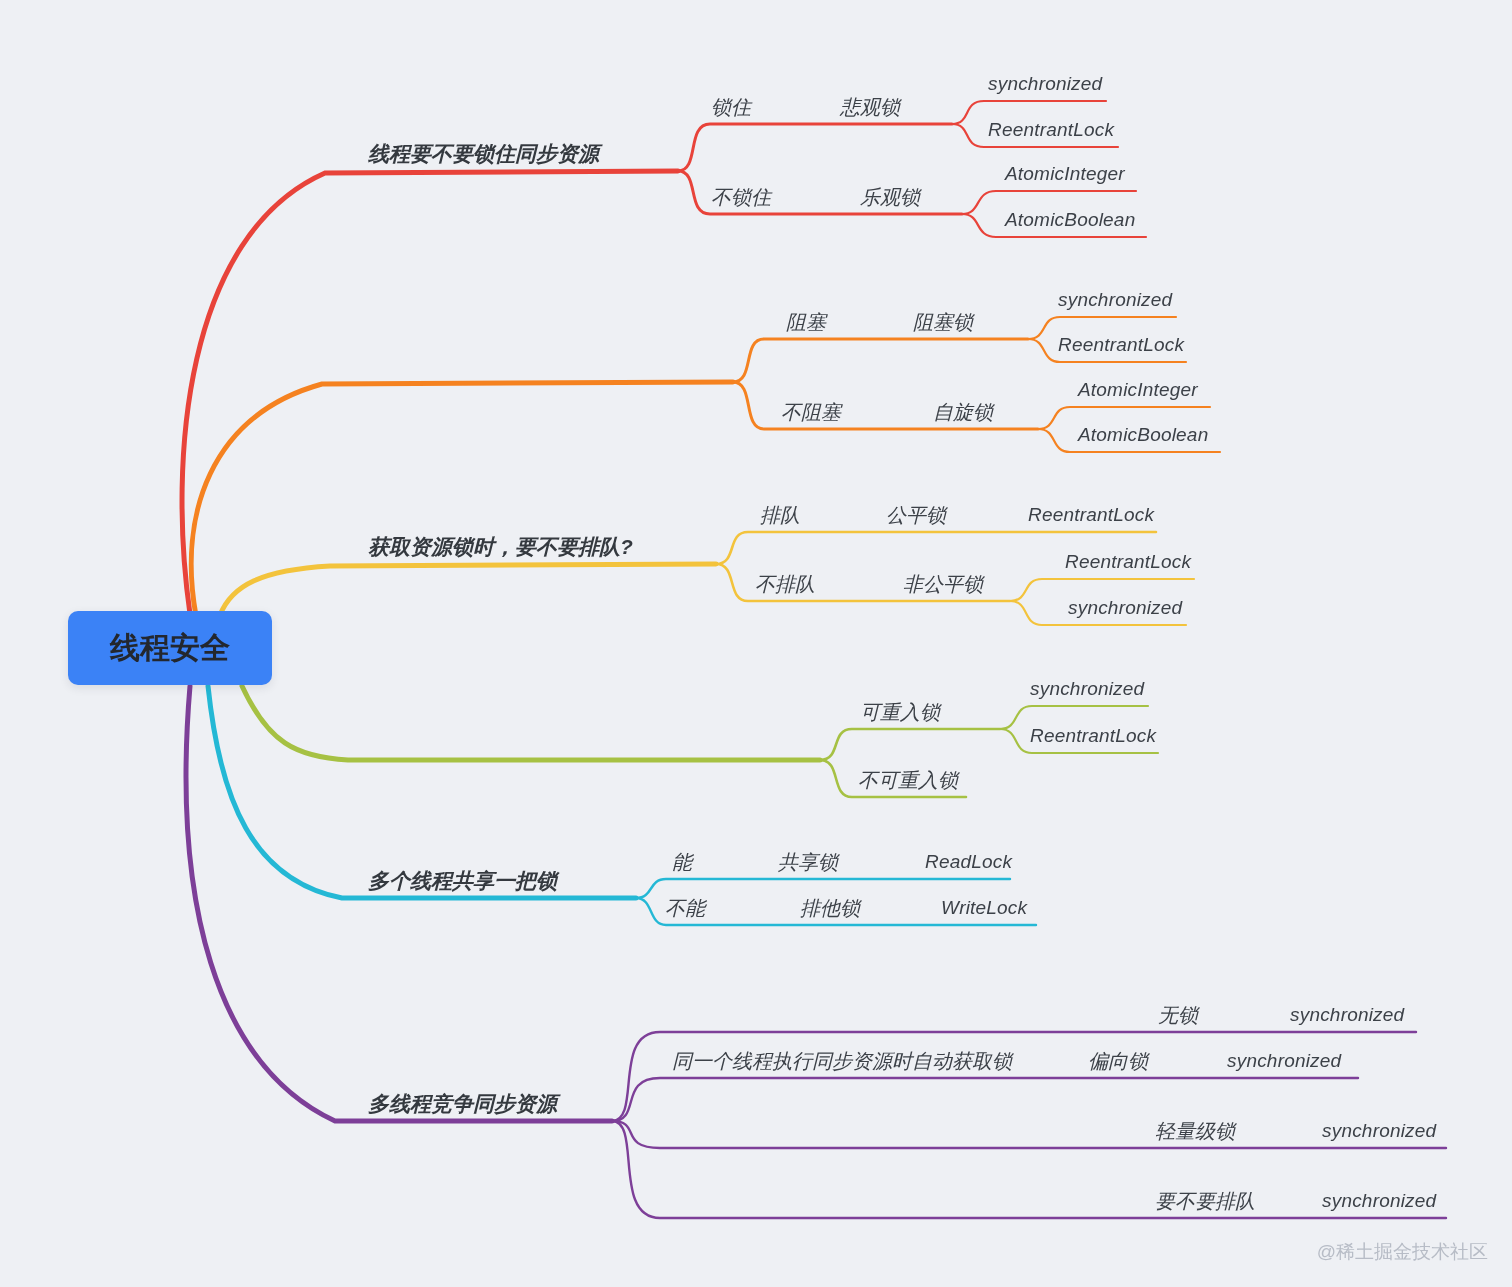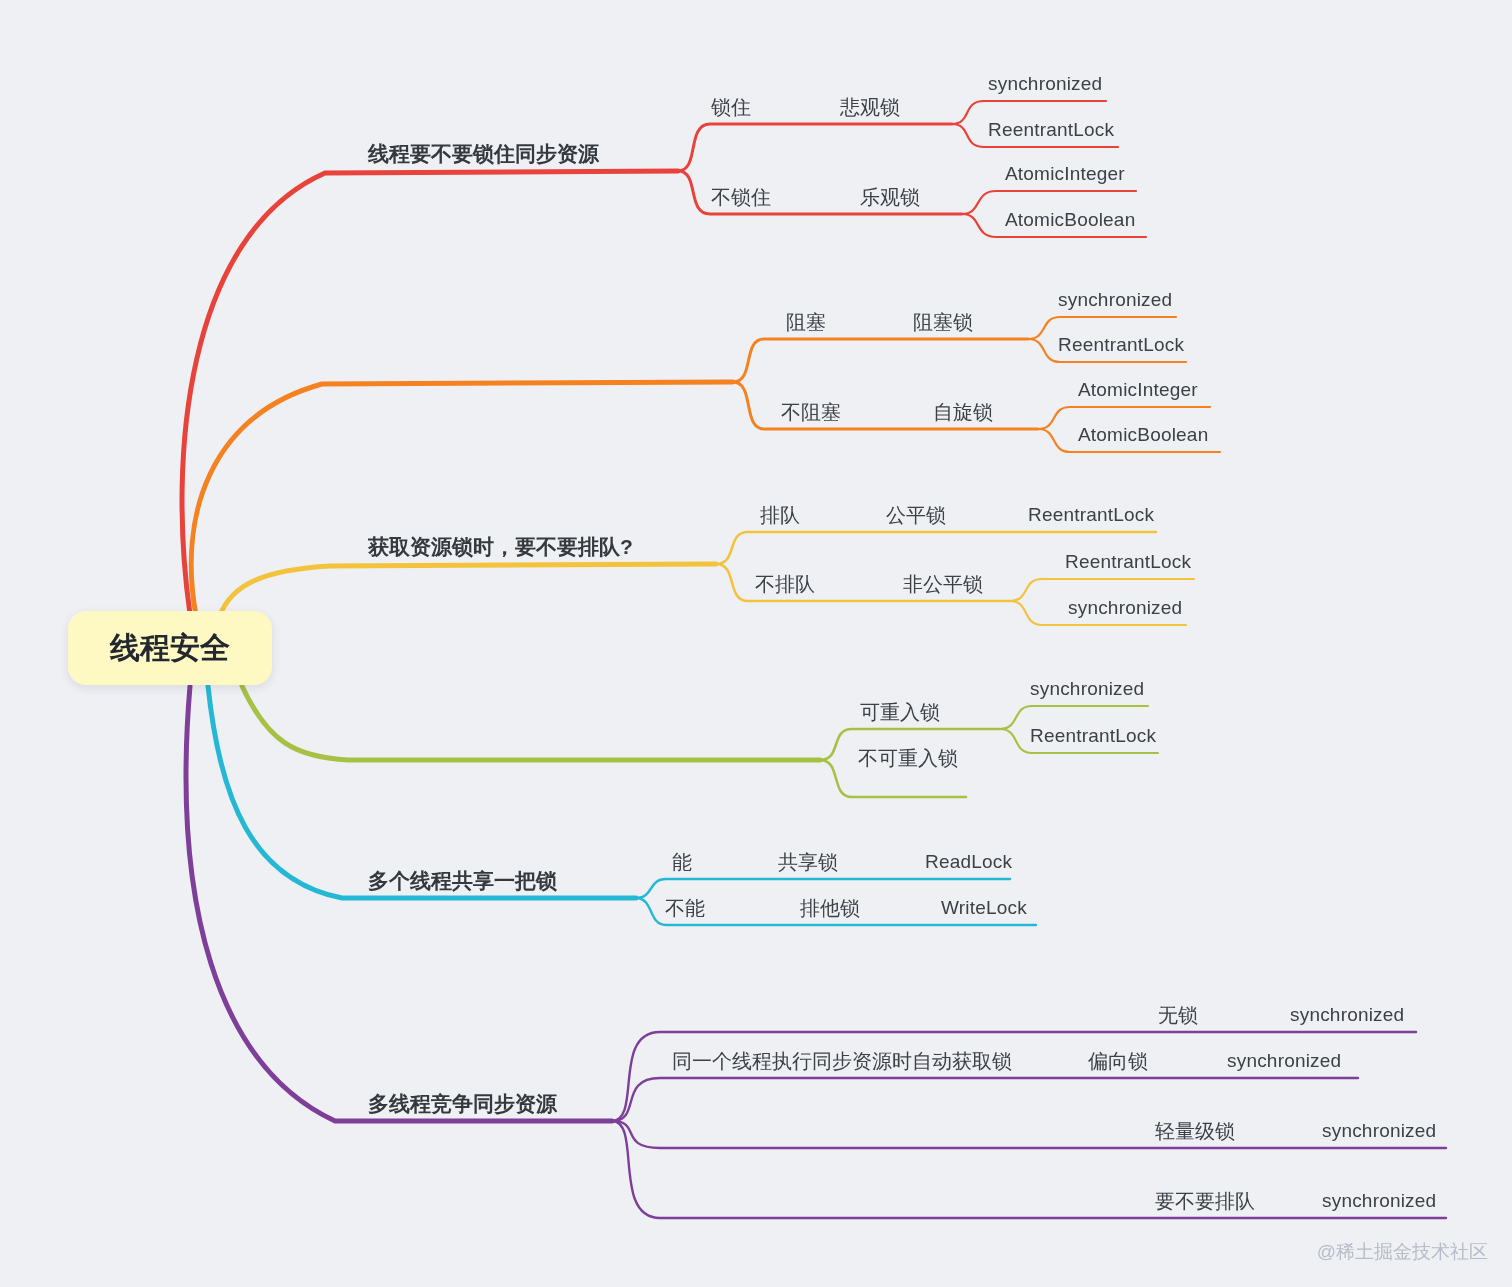--- a/index.html
+++ b/index.html
@@ -11,30 +11,31 @@
     overflow:hidden;
   }
   svg.links{position:absolute;left:0;top:0;}
   svg.links path{fill:none;stroke-linecap:round;}
   .lbl{
     position:absolute;
     white-space:nowrap;
     font-size:20px;
     color:#3c4148;
     line-height:1.3;
+    font-style:italic;
   }
   .lbl.en{font-size:19px;letter-spacing:.2px;}
   .lbl.main{font-size:21px;font-weight:600;color:#34393f;}
   .lbl.wrap{white-space:normal;line-height:1.34;}
   .root-node{
     position:absolute;
     left:68px;top:611px;
     width:204px;height:74px;
-    background:#fef9c3;
-    border-radius:18px;
+    background:#3b82f6;
+    border-radius:10px;
     box-shadow:0 3px 10px rgba(40,40,60,.10);
     display:flex;align-items:center;justify-content:center;
     font-size:30px;font-weight:700;color:#23272e;
     z-index:3;
   }
   .watermark{
     position:absolute;
     right:24px;bottom:22px;
     font-size:19px;color:#b7bcc6;
   }
@@ -113,21 +114,21 @@
   <div class="lbl" style="left:886px;bottom:759px">公平锁</div>
   <div class="lbl en" style="left:1028px;bottom:759px">ReentrantLock</div>
   <div class="lbl" style="left:755px;bottom:690px">不排队</div>
   <div class="lbl" style="left:903px;bottom:690px">非公平锁</div>
   <div class="lbl en" style="left:1065px;bottom:712px">ReentrantLock</div>
   <div class="lbl en" style="left:1068px;bottom:666px">synchronized</div>
 
   <div class="lbl" style="left:860px;bottom:562px">可重入锁</div>
   <div class="lbl en" style="left:1030px;bottom:585px">synchronized</div>
   <div class="lbl en" style="left:1030px;bottom:538px">ReentrantLock</div>
-  <div class="lbl" style="left:858px;bottom:516px">不可重入锁</div>
+  <div class="lbl" style="left:858px;bottom:494px">不可重入锁</div>
 
   <div class="lbl main" style="left:368px;bottom:393px">多个线程共享一把锁</div>
   <div class="lbl" style="left:672px;bottom:412px">能</div>
   <div class="lbl" style="left:778px;bottom:412px">共享锁</div>
   <div class="lbl en" style="left:925px;bottom:412px">ReadLock</div>
   <div class="lbl" style="left:665px;bottom:366px">不能</div>
   <div class="lbl" style="left:800px;bottom:366px">排他锁</div>
   <div class="lbl en" style="left:941px;bottom:366px">WriteLock</div>
 
   <div class="lbl main" style="left:368px;bottom:170px">多线程竞争同步资源</div>

